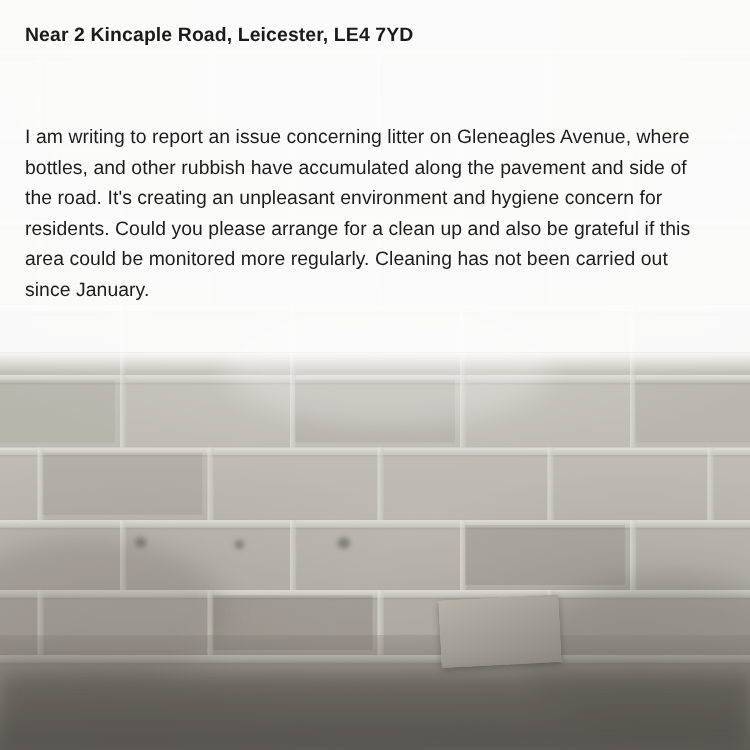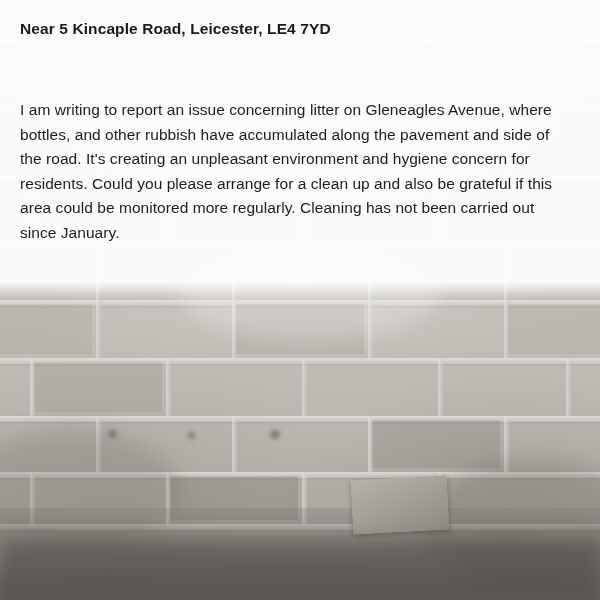--- a/index.html
+++ b/index.html
@@ -191,17 +191,17 @@
     <div class="litter-box" style="left:352px; top:478px; width:96px; height:54px; transform:rotate(-3deg);"></div>
     <div class="debris" style="left:270px; top:430px; width:10px; height:9px; border-radius:50%;"></div>
     <div class="debris" style="left:108px; top:430px; width:9px;  height:8px; border-radius:50%;"></div>
     <div class="debris" style="left:188px; top:432px; width:7px;  height:7px; border-radius:50%;"></div>
     <div class="debris" style="left:0px;   top:540px; width:600px; height:60px; background:rgba(70,66,61,0.45); filter:blur(8px);"></div>
   </div>
 
   <div class="text-panel"></div>
   <div class="panel-fade"></div>
 
-  <div class="report-title">Near 5 Kincaple Road, Leicester, LE4 7YD</div>
+  <div class="report-title">Near 2 Kincaple Road, Leicester, LE4 7YD</div>
 
   <div class="report-body">I am writing to report an issue concerning litter on Gleneagles Avenue, where bottles, and other rubbish have accumulated along the pavement and side of the road. It's creating an unpleasant environment and hygiene concern for residents. Could you please arrange for a clean up and also be grateful if this area could be monitored more regularly. Cleaning has not been carried out since January.</div>
 
 </div>
 
 </body></html>

